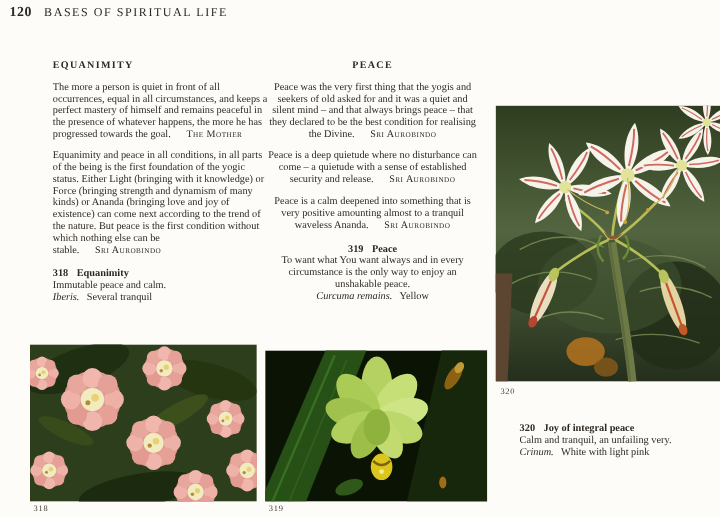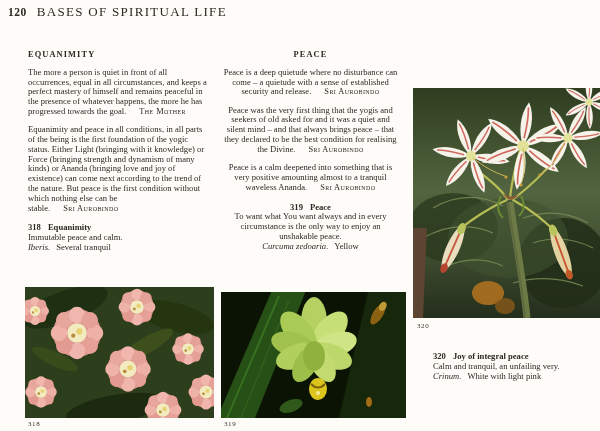--- a/index.html
+++ b/index.html
@@ -4,25 +4,25 @@
 <style>
   html,body { margin:0; padding:0; background:#e8e8e6; }
   .page {
     position:relative; width:600px; height:431px; overflow:hidden;
     background:#fdfcf8; color:#2e2822;
     font-family:"Liberation Serif", serif;
   }
   
   .header { position:absolute; left:8px; top:4px; display:flex; align-items:baseline; }
   .page-num { font-weight:bold; font-size:11.5px; letter-spacing:0.5px; }
-  .header-title { font-size:13px; letter-spacing:1.3px; margin-left:10px; }
+  .header-title { font-size:10px; letter-spacing:1.3px; margin-left:10px; }
 
   
   .col { position:absolute; top:50px; font-size:8.6px; line-height:9.8px; }
-  .col-left  { left:28px;  width:180px; }
+  .col-left  { left:44px;  width:180px; }
   .col-right { left:222px; width:177px;text-align:center; }
   .col-heading { font-size:8.4px; letter-spacing:1.1px; margin:0 0 8px 0; }
   .col p { margin:0 0 8.5px 0; }
   .attrib { font-variant:small-caps; letter-spacing:0.4px; margin-left:13px; font-size:8.4px; white-space:nowrap; }
   .entry { margin-top:10px; }
   .entry-heading { font-weight:bold; }
   .entry-title { margin-left:7px; }
   .species { font-style:italic;margin-top:34px; }
   .colour { margin-left:6px; }
 
@@ -59,30 +59,30 @@
       </div>
       <div>Immutable peace and calm.</div>
       <div>
         <span class="species">Iberis.</span><span class="colour">Several tranquil</span>
       </div>
     </div>
   </div>
 
   <div class="col col-right">
     <h2 class="col-heading">PEACE</h2>
+    <p><span>Peace was the very first thing that the yogis and seekers of old asked for and it was a quiet and silent mind – and that always brings peace – that they declared to be the best condition for realising the Divine.</span><span class="attrib">Sri Aurobindo</span></p>
     <p><span>Peace is a deep quietude where no disturbance can come – a quietude with a sense of established security and release.</span><span class="attrib">Sri Aurobindo</span></p>
-    <p><span>Peace was the very first thing that the yogis and seekers of old asked for and it was a quiet and silent mind – and that always brings peace – that they declared to be the best condition for realising the Divine.</span><span class="attrib">Sri Aurobindo</span></p>
     <p><span>Peace is a calm deepened into something that is very positive amounting almost to a tranquil waveless Ananda.</span><span class="attrib">Sri Aurobindo</span></p>
     <div class="entry">
       <div class="entry-heading">
         <span>319</span><span class="entry-title">Peace</span>
       </div>
       <div>To want what You want always and in every circumstance is the only way to enjoy an unshakable peace.</div>
       <div>
-        <span class="species">Curcuma zedoaria.</span><span class="colour">Yellow</span>
+        <span class="species">Curcuma remains.</span><span class="colour">Yellow</span>
       </div>
     </div>
   </div>
 
   <div class="photo photo-318">
     <svg width="189" height="131" viewBox="0 0 189 131">
       <rect width="189" height="131" fill="#2c3e1c"></rect>
       <ellipse cx="40" cy="20" rx="45" ry="16" fill="#1f2f12" transform="rotate(-20 40 20)"></ellipse>
       <ellipse cx="150" cy="30" rx="40" ry="14" fill="#24350f" transform="rotate(15 150 30)"></ellipse>
       <ellipse cx="90" cy="122" rx="50" ry="14" fill="#1c2b10" transform="rotate(-10 90 122)"></ellipse>

